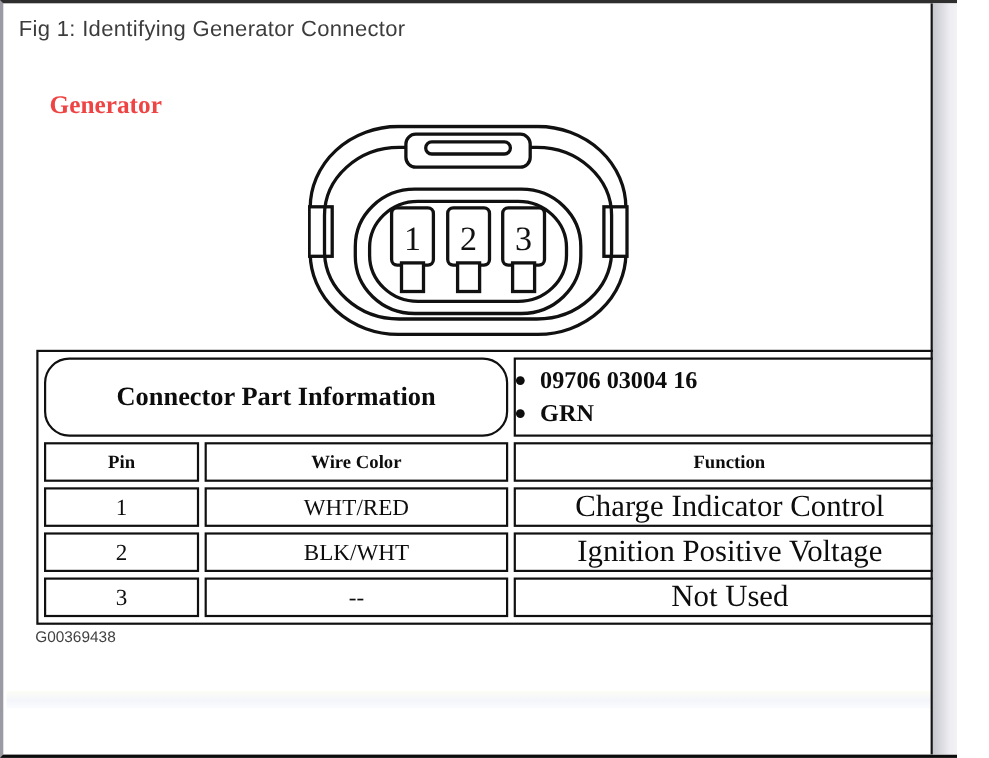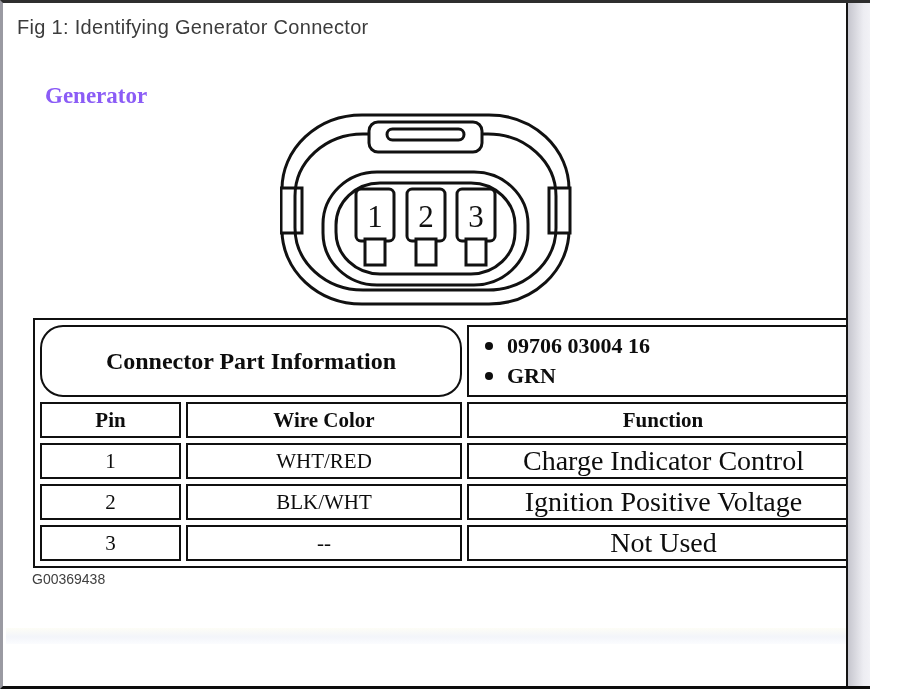--- a/index.html
+++ b/index.html
@@ -32,21 +32,21 @@
     color: #3c3c3c;
     letter-spacing: 0.3px;
   }
 
   .diagram-label {
     position: absolute;
     left: 42px; top: 80px;
     font-family: "Liberation Serif", serif;
     font-weight: bold;
     font-size: 23px;
-    color: #8b5cf6;
+    color: #ef4444;
   }
 
   .connector-svg {
     position: absolute;
     left: 277px; top: 110px;
   }
 
   .pin-table {
     position: absolute;
     left: 30px; top: 315px;
@@ -71,21 +71,20 @@
   .part-info-label {
     text-align: center;
     vertical-align: middle;
     font-weight: bold;
     font-size: 24px;
     border-radius: 23px;
   }
   .part-info-values { vertical-align: middle; }
   .part-info-values ul {
     list-style: none;
-    margin-left: 16px;
   }
   .part-info-values li {
     font-weight: bold;
     font-size: 22px;
     line-height: 30px;
     position: relative;
     padding-left: 22px;
   }
   .part-info-values li::before {
     content: "";
@@ -93,21 +92,21 @@
     left: 0; top: 11px;
     width: 8px; height: 8px;
     border-radius: 50%;
     background: #0d0d0d;
   }
 
   .col-header {
     text-align: center;
     vertical-align: middle;
     font-weight: bold;
-    font-size: 21px;
+    font-size: 17px;
   }
   .cell-pin, .cell-wire {
     text-align: center;
     vertical-align: middle;
     font-size: 21px;
   }
   .cell-func {
     text-align: center;
     vertical-align: middle;
     font-size: 28px;

